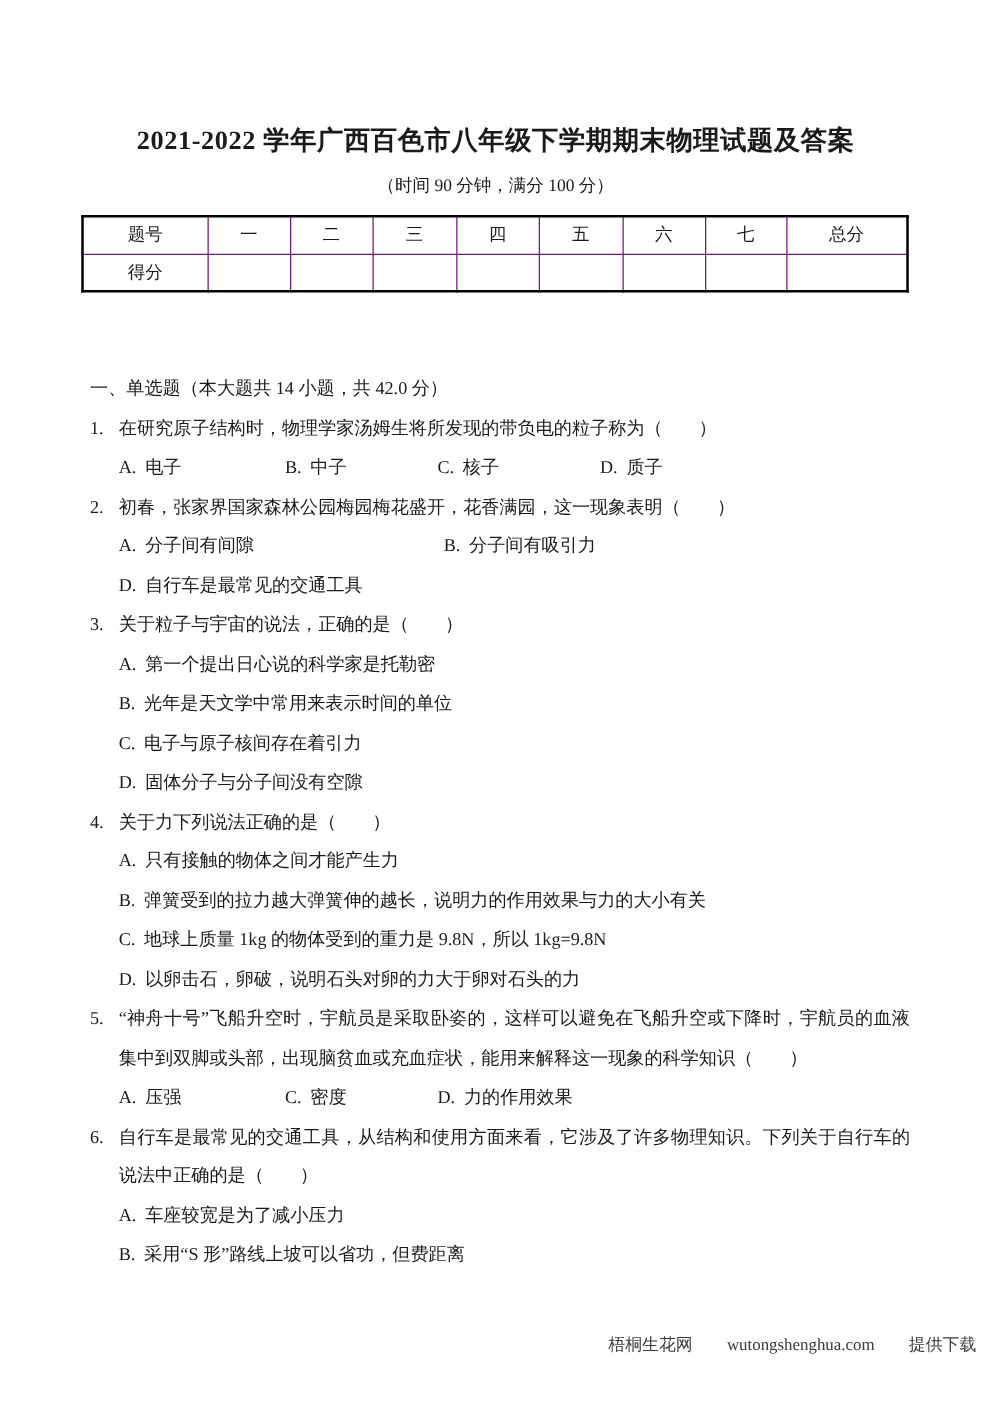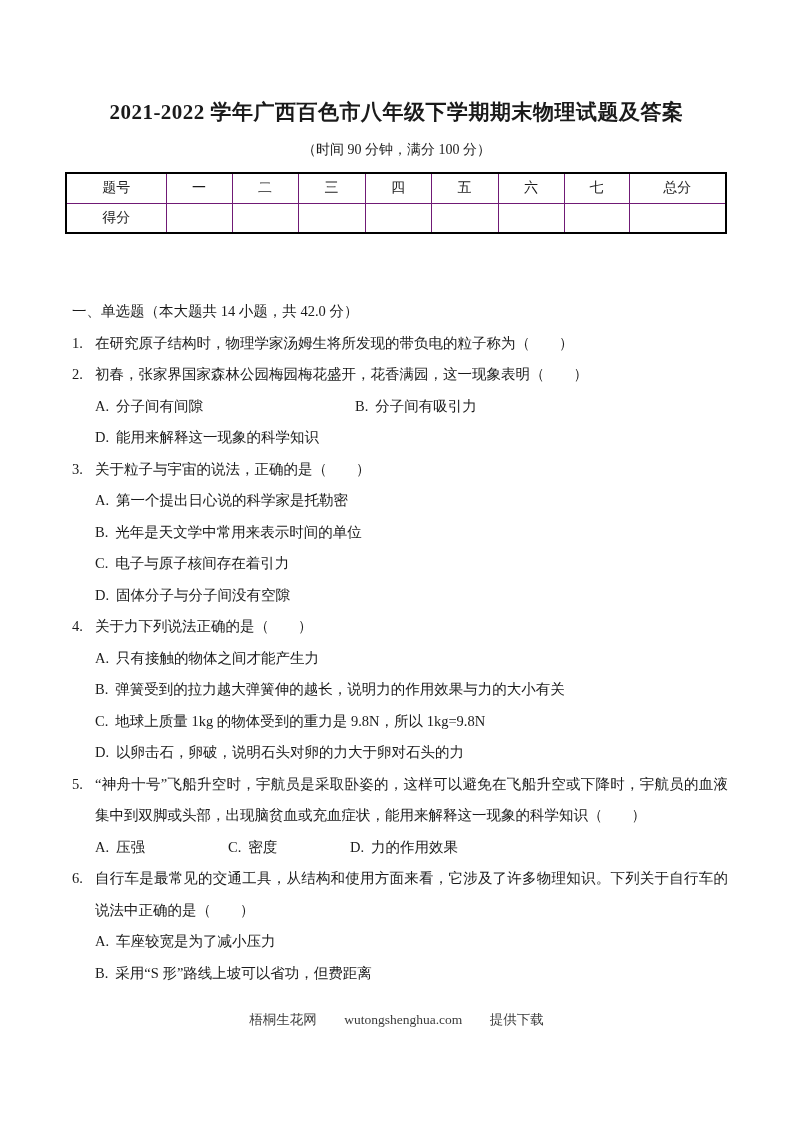--- a/index.html
+++ b/index.html
@@ -64,24 +64,24 @@
   .q-text { text-align: justify; }
   .opts { width: 100%; }
   .opts-4col { display: grid; grid-template-columns: 133px 122px 130px 1fr; }
   .opts-2col { display: grid; grid-template-columns: 260px 1fr; }
   .opts-stack .opt { display: block; }
   .opt { white-space: nowrap; overflow: visible; }
   .opts-stack .opt { white-space: normal; text-align: justify; }
   .opt-label { margin-right: 7px; }
   .footer {
     position: absolute;
-    top: 1008px;
+    top: 1064px;
     left: 0;
     width: 100%;
-    text-align: center;
+    text-align: right;
     font-size: 13.5px;
     line-height: 24px;
     color: #3a3a3a;
   }
   .footer span { margin: 0 12px; }
 </style>
 </head>
 <body>
 
 <div class="page">
@@ -127,29 +127,35 @@
     </tbody>
   </table>
 
   <div class="content">
 
     <div class="section-heading">一、单选题（本大题共 14 小题，共 42.0 分）</div>
 
     <div class="question">
       <span class="q-num">1.</span>
       <div class="q-text">在研究原子结构时，物理学家汤姆生将所发现的带负电的粒子称为（　　）</div>
+      <div class="opts opts-4col">
+        <span class="opt"><span class="opt-label">A.</span><span class="opt-text">电子</span></span>
+        <span class="opt"><span class="opt-label">B.</span><span class="opt-text">中子</span></span>
+        <span class="opt"><span class="opt-label">C.</span><span class="opt-text">核子</span></span>
+        <span class="opt"><span class="opt-label">D.</span><span class="opt-text">质子</span></span>
+      </div>
     </div>
 
     <div class="question">
       <span class="q-num">2.</span>
       <div class="q-text">初春，张家界国家森林公园梅园梅花盛开，花香满园，这一现象表明（　　）</div>
       <div class="opts opts-2col">
         <span class="opt"><span class="opt-label">A.</span><span class="opt-text">分子间有间隙</span></span>
         <span class="opt"><span class="opt-label">B.</span><span class="opt-text">分子间有吸引力</span></span>
-        <span class="opt"><span class="opt-label">D.</span><span class="opt-text">能用来解释这一现象的科学知识</span></span>
+        <span class="opt"><span class="opt-label">D.</span><span class="opt-text">自行车是最常见的交通工具</span></span>
       </div>
     </div>
 
     <div class="question">
       <span class="q-num">3.</span>
       <div class="q-text">关于粒子与宇宙的说法，正确的是（　　）</div>
       <div class="opts opts-stack">
         <span class="opt"><span class="opt-label">A.</span><span class="opt-text">第一个提出日心说的科学家是托勒密</span></span>
         <span class="opt"><span class="opt-label">B.</span><span class="opt-text">光年是天文学中常用来表示时间的单位</span></span>
         <span class="opt"><span class="opt-label">C.</span><span class="opt-text">电子与原子核间存在着引力</span></span>

